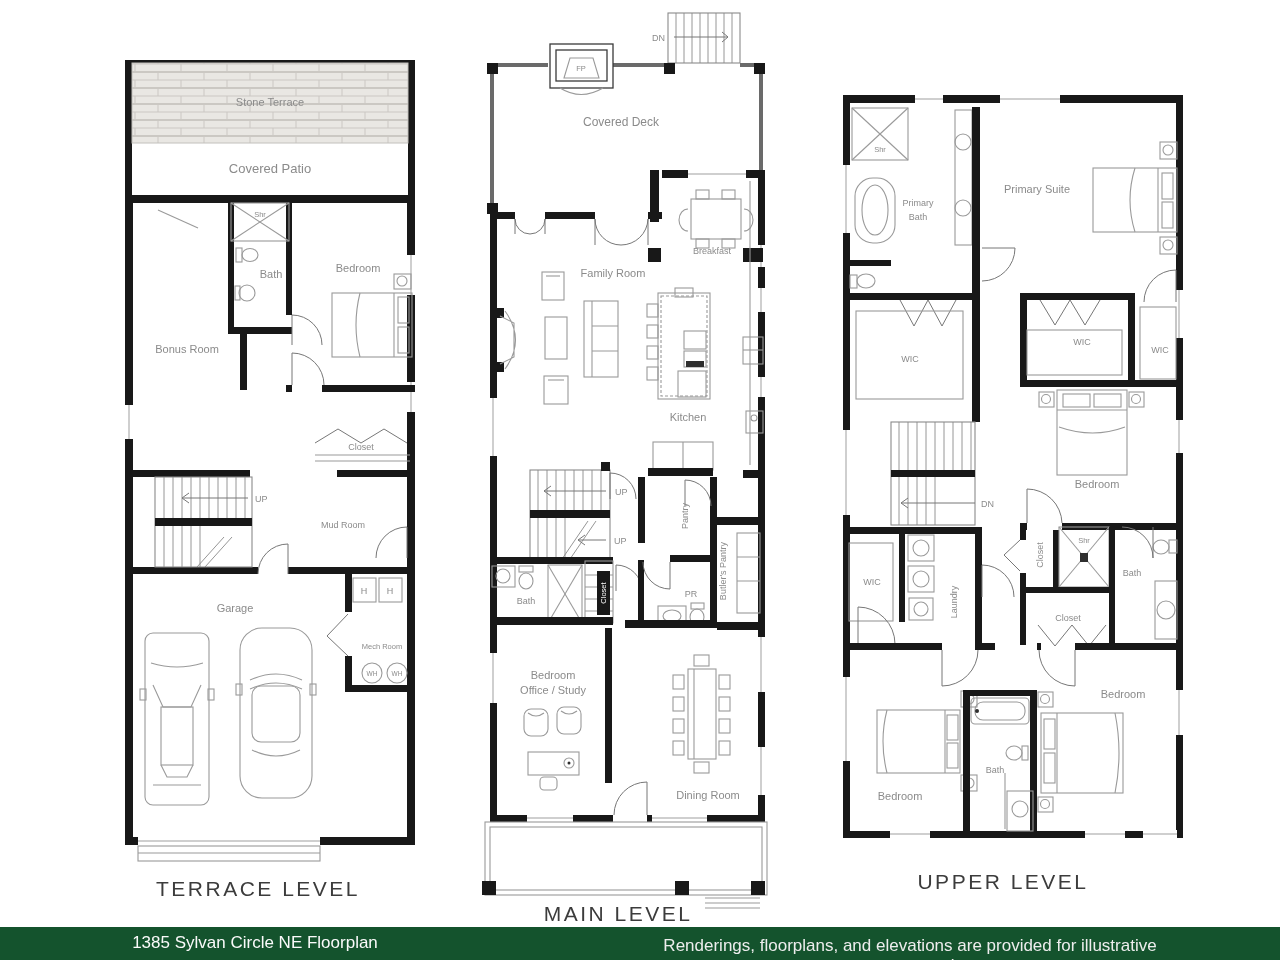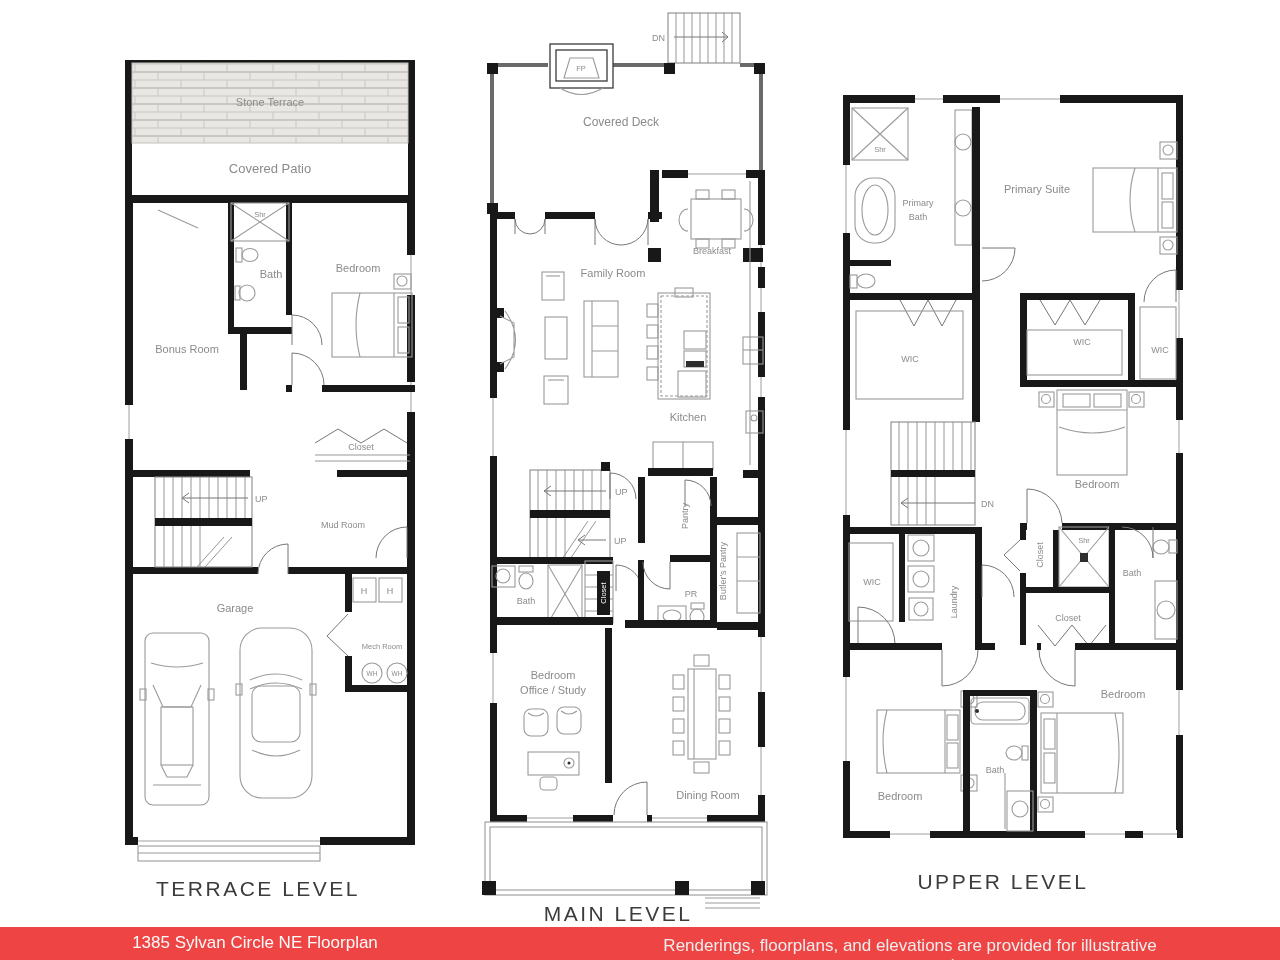--- a/index.html
+++ b/index.html
@@ -21,21 +21,21 @@
   .lbl{fill:#8b8b8b;font-size:11px;text-anchor:middle;}
   .lbl13{fill:#8b8b8b;font-size:13px;text-anchor:middle;}
   .lbl12{fill:#8b8b8b;font-size:12px;text-anchor:middle;}
   .lbls{fill:#8b8b8b;font-size:9px;text-anchor:middle;}
   .lblxs{fill:#8b8b8b;font-size:7.5px;text-anchor:middle;}
   .lbl65{fill:#8b8b8b;font-size:6.5px;text-anchor:middle;}
   .lblw{fill:#ffffff;font-size:7.5px;text-anchor:middle;}
   .start{text-anchor:start;}
   .end{text-anchor:end;}
   .title{fill:#3c3c3c;font-size:21px;letter-spacing:2.5px;text-anchor:middle;}
-  .footer{position:absolute;left:0;top:927px;width:1280px;height:33px;background:#ef4444;}
+  .footer{position:absolute;left:0;top:927px;width:1280px;height:33px;background:#14532d;}
   .f-left{position:absolute;left:90px;top:6px;width:330px;text-align:center;
           font-size:17px;color:#fafafa;}
   .f-right{position:absolute;left:640px;top:9px;width:540px;text-align:center;
           font-size:17px;color:#ededed;}
 </style>
 </head>
 <body>
 
 <div id="stage">
 

